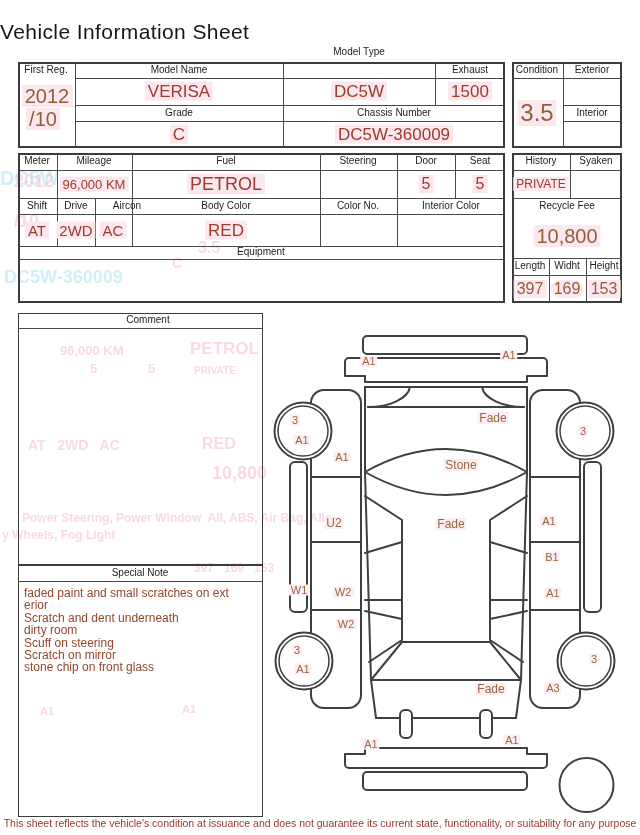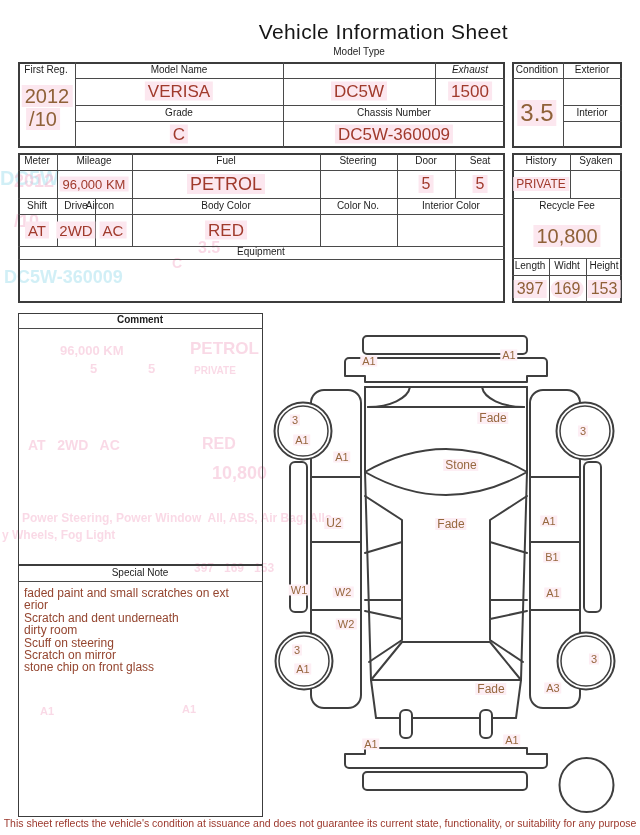--- a/index.html
+++ b/index.html
@@ -1,21 +1,21 @@
 <!DOCTYPE html>
 <html><head>
 <meta charset="utf-8">
 <style>
   html,body{margin:0;padding:0;background:#ffffff;}
   .sheet{
     position:relative;width:640px;height:835px;background:#fff;
     font-family:"Liberation Sans", sans-serif;overflow:hidden;
   }
   .title{
-    position:absolute;left:0;top:20px;width:508px;text-align:right;
+    position:absolute;left:0;top:20px;width:508px;text-align:left;
     font-size:21px;font-weight:500;letter-spacing:.4px;color:#161616;
   }
   .box{position:absolute;border:2px solid #3c3c3c;box-sizing:border-box;background:transparent;}
   .box.thin{border-width:1.5px;}
   .ln{position:absolute;background:#4a4a4a;}
   .vln{width:1px;}
   .hln{height:1px;}
   .hdr{
     position:absolute;transform:translate(-50%,-50%);font-size:10px;color:#1c1c1c;
     white-space:nowrap;line-height:1;
@@ -109,21 +109,21 @@
   <div class="ln hln" style="left:512px;top:258px;width:110px;"></div>
   <div class="ln hln" style="left:512px;top:275px;width:110px;"></div>
   <div class="ln vln" style="left:549px;top:258px;height:45px;"></div>
   <div class="ln vln" style="left:586px;top:258px;height:45px;"></div>
   <div class="ln hln" style="left:18px;top:328px;width:245px;"></div>
   <div class="ln hln" style="left:18px;top:581px;width:245px;"></div>
 
   <span class="hdr" style="left:46px;top:70px;">First Reg.</span>
   <span class="hdr" style="left:179px;top:70px;">Model Name</span>
   <span class="hdr" style="left:359px;top:52px;">Model Type</span>
-  <span class="hdr" style="left:470px;top:70px;font-style:italic;">Exhaust</span>
+  <span class="hdr" style="left:470px;top:70px;">Exhaust</span>
   <span class="val brown" style="left:47px;top:96px;font-size:20px;">2012</span>
   <span class="val brown" style="left:43px;top:119px;font-size:20px;">/10</span>
   <span class="val" style="left:179px;top:91px;font-size:17px;">VERISA</span>
   <span class="val" style="left:359px;top:91px;font-size:17px;">DC5W</span>
   <span class="val" style="left:470px;top:91px;font-size:17px;">1500</span>
   <span class="hdr" style="left:179px;top:113px;">Grade</span>
   <span class="hdr" style="left:394px;top:113px;">Chassis Number</span>
   <span class="val" style="left:179px;top:134px;font-size:17px;">C</span>
   <span class="val" style="left:394px;top:134px;font-size:17px;">DC5W-360009</span>
 
@@ -137,21 +137,21 @@
   <span class="hdr" style="left:226px;top:161px;">Fuel</span>
   <span class="hdr" style="left:358px;top:161px;">Steering</span>
   <span class="hdr" style="left:426px;top:161px;">Door</span>
   <span class="hdr" style="left:480px;top:161px;">Seat</span>
   <span class="val" style="left:94px;top:184px;font-size:13px;">96,000 KM</span>
   <span class="val" style="left:226px;top:184px;font-size:18px;">PETROL</span>
   <span class="val" style="left:426px;top:184px;font-size:16px;">5</span>
   <span class="val" style="left:480px;top:184px;font-size:16px;">5</span>
   <span class="hdr" style="left:37px;top:206px;">Shift</span>
   <span class="hdr" style="left:76px;top:206px;">Drive</span>
-  <span class="hdr" style="left:100px;top:206px;">Aircon</span>
+  <span class="hdr" style="left:127px;top:206px;">Aircon</span>
   <span class="hdr" style="left:226px;top:206px;">Body Color</span>
   <span class="hdr" style="left:358px;top:206px;">Color No.</span>
   <span class="hdr" style="left:451px;top:206px;">Interior Color</span>
   <span class="val" style="left:37px;top:230px;font-size:15px;">AT</span>
   <span class="val" style="left:76px;top:230px;font-size:15px;">2WD</span>
   <span class="val" style="left:113px;top:230px;font-size:15px;">AC</span>
   <span class="val" style="left:226px;top:230px;font-size:17px;">RED</span>
   <span class="hdr" style="left:261px;top:252px;">Equipment</span>
 
   <span class="hdr" style="left:541px;top:161px;">History</span>
@@ -159,21 +159,21 @@
   <span class="val" style="left:541px;top:184px;font-size:12px;">PRIVATE</span>
   <span class="hdr" style="left:567px;top:206px;">Recycle Fee</span>
   <span class="val brown" style="left:567px;top:236px;font-size:20px;">10,800</span>
   <span class="hdr" style="left:530px;top:266px;">Length</span>
   <span class="hdr" style="left:567px;top:266px;">Widht</span>
   <span class="hdr" style="left:604px;top:266px;">Height</span>
   <span class="val brown" style="left:530px;top:289px;font-size:16px;">397</span>
   <span class="val brown" style="left:567px;top:289px;font-size:16px;border-radius:9px;">169</span>
   <span class="val brown" style="left:604px;top:289px;font-size:16px;">153</span>
 
-  <span class="hdr" style="left:140px;top:320px;font-weight:bold;">Comment</span>
+  <span class="hdr" style="left:148px;top:320px;">Comment</span>
   <span class="hdr" style="left:140px;top:573px;">Special Note</span>
   <div class="notes" id="note-lines">
       <div>faded paint and small scratches on ext</div>
       <div>erior</div>
       <div>Scratch and dent underneath</div>
       <div>dirty room</div>
       <div>Scuff on steering</div>
       <div>Scratch on mirror</div>
       <div>stone chip on front glass</div>
     </div>

